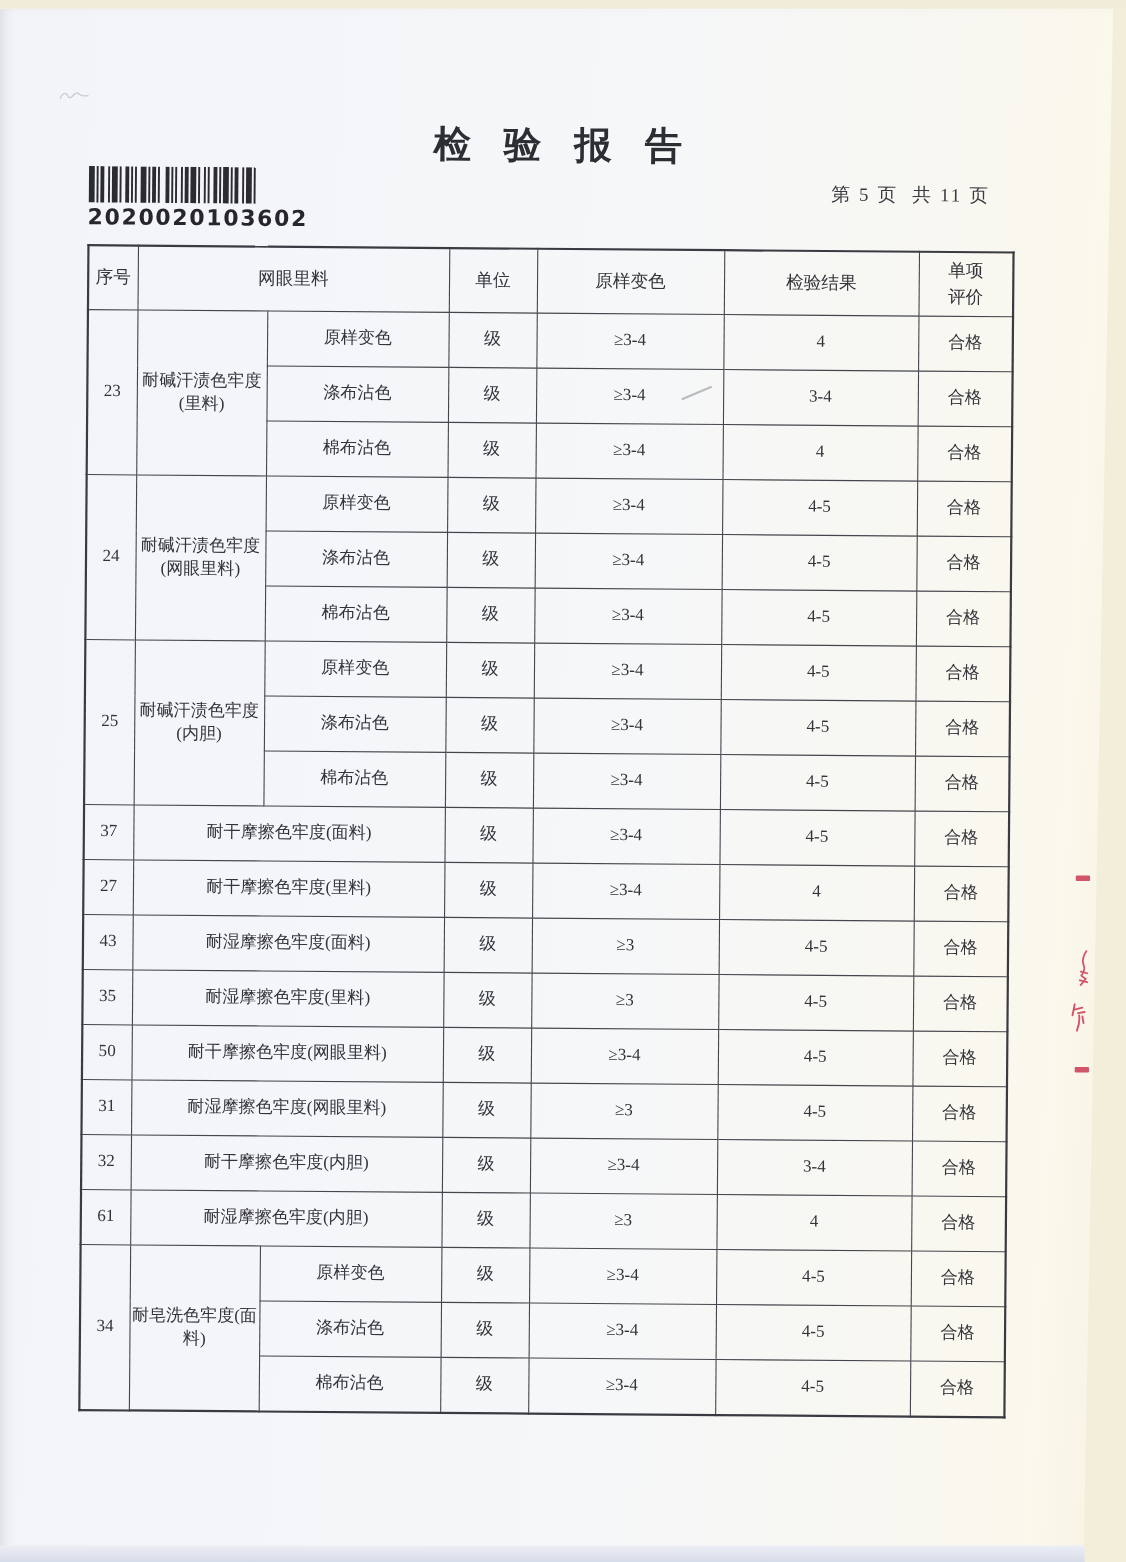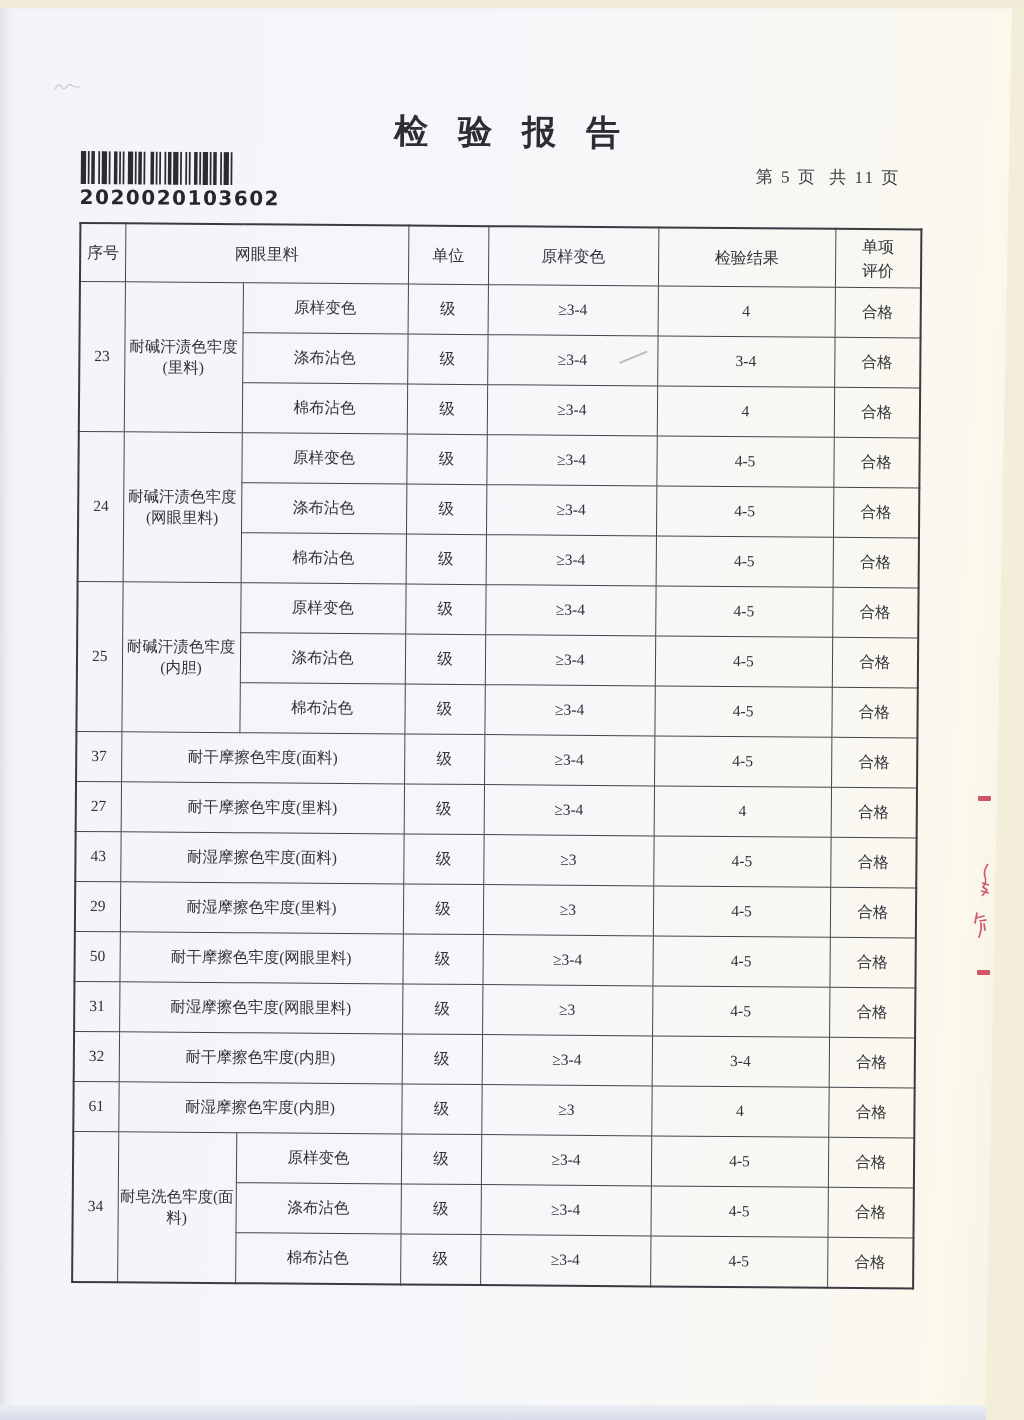--- a/index.html
+++ b/index.html
@@ -232,21 +232,21 @@
         </tr>
         <tr>
           <td class="cell-no">43</td>
           <td class="cell-item" colspan="2">耐湿摩擦色牢度(面料)</td>
           <td class="cell-unit">级</td>
           <td class="cell-req">≥3</td>
           <td class="cell-res">4-5</td>
           <td class="cell-eval">合格</td>
         </tr>
         <tr>
-          <td class="cell-no">29</td>
+          <td class="cell-no">35</td>
           <td class="cell-item" colspan="2">耐湿摩擦色牢度(里料)</td>
           <td class="cell-unit">级</td>
           <td class="cell-req">≥3</td>
           <td class="cell-res">4-5</td>
           <td class="cell-eval">合格</td>
         </tr>
         <tr>
           <td class="cell-no">50</td>
           <td class="cell-item" colspan="2">耐干摩擦色牢度(网眼里料)</td>
           <td class="cell-unit">级</td>

